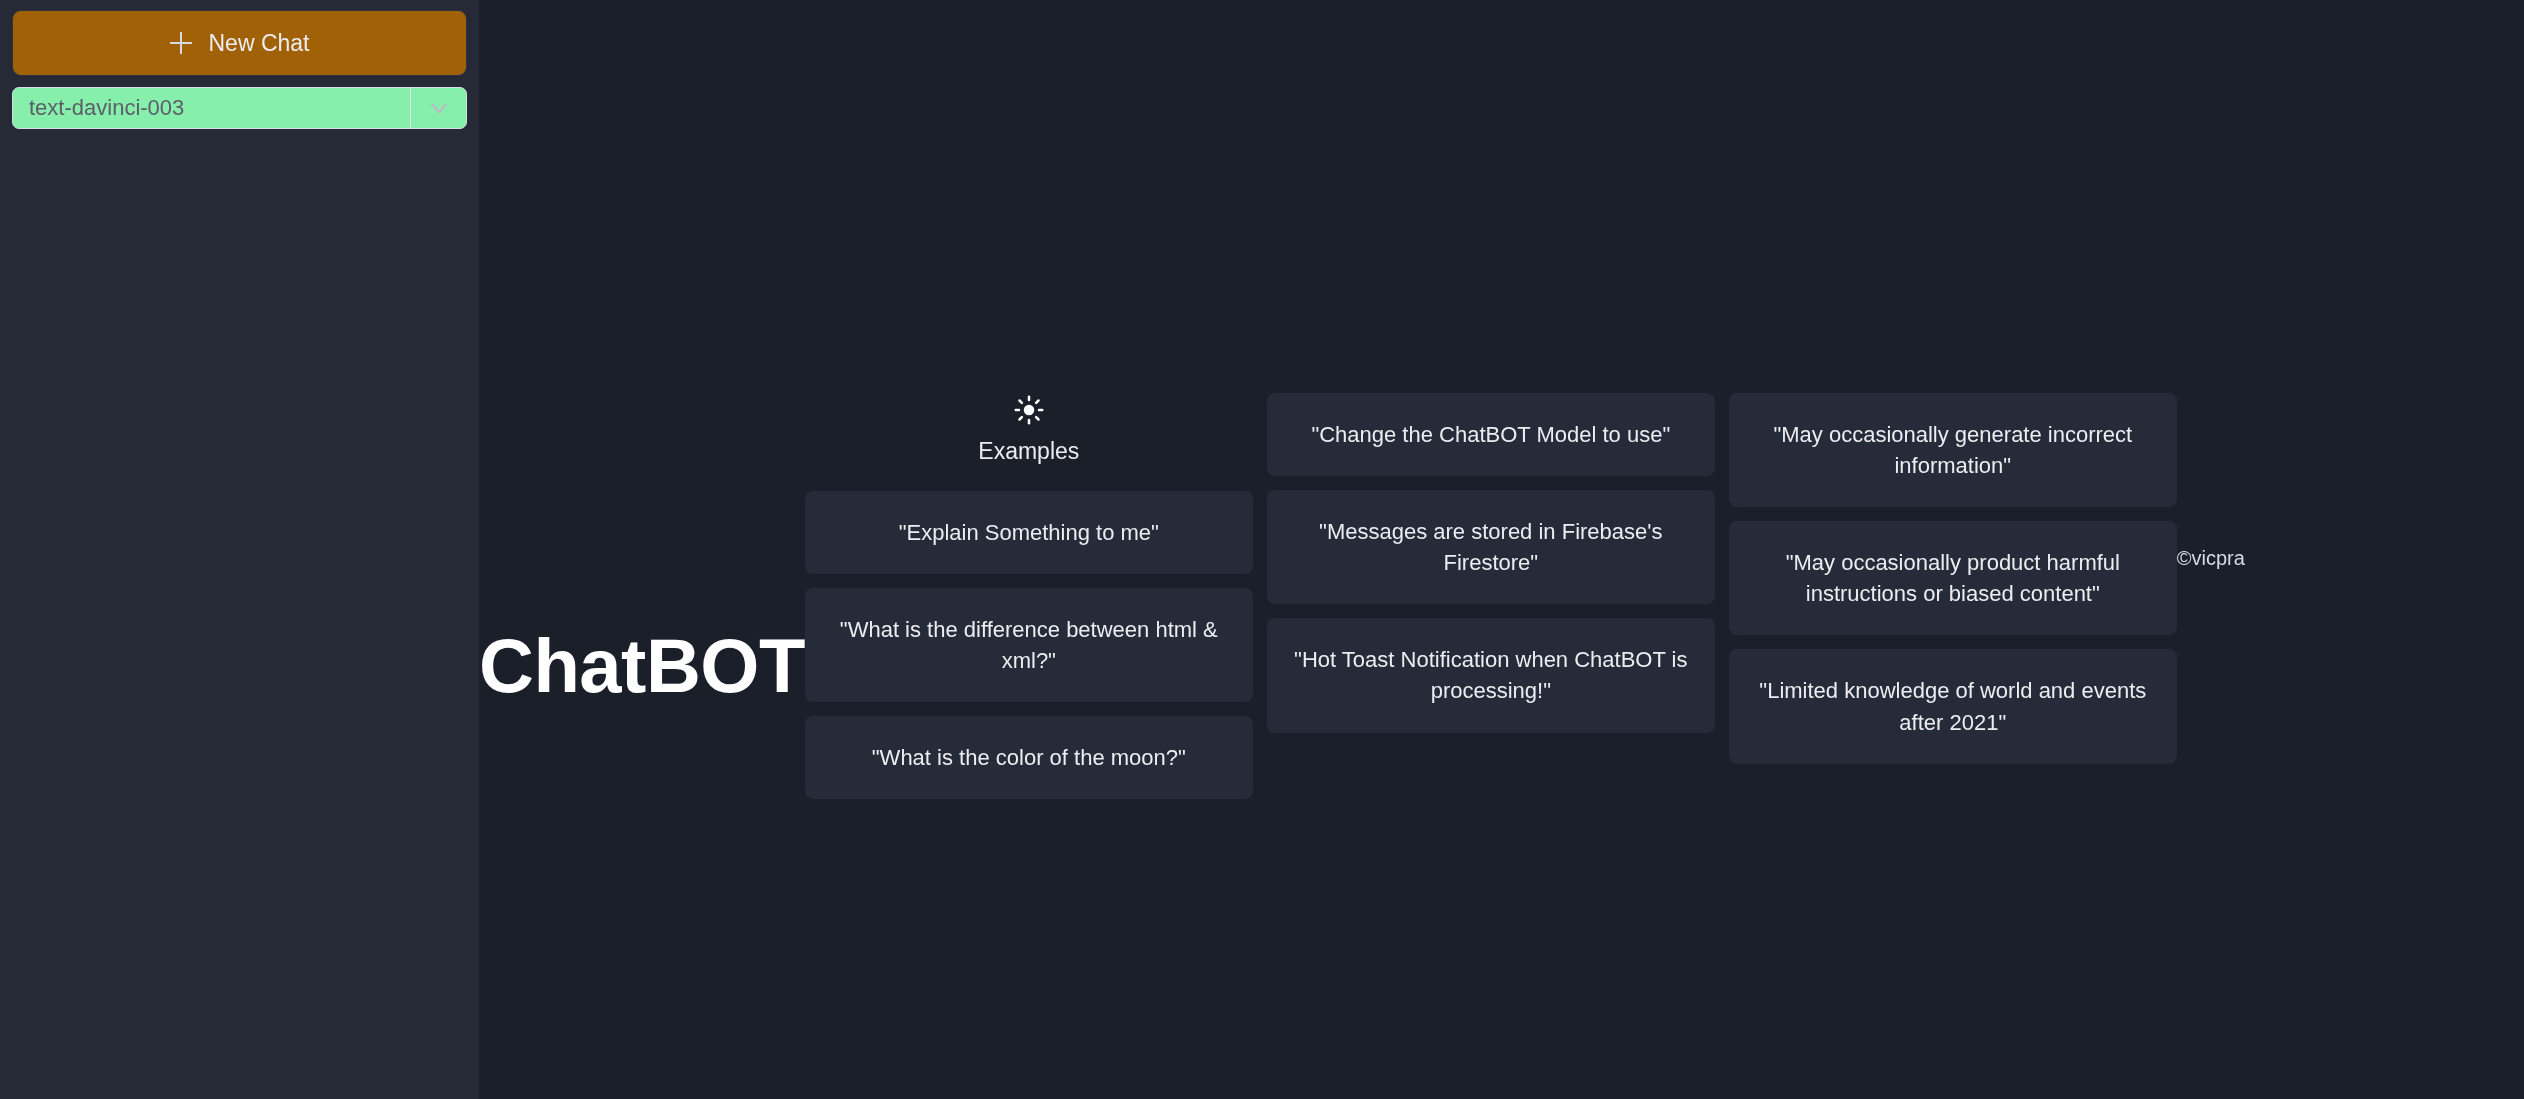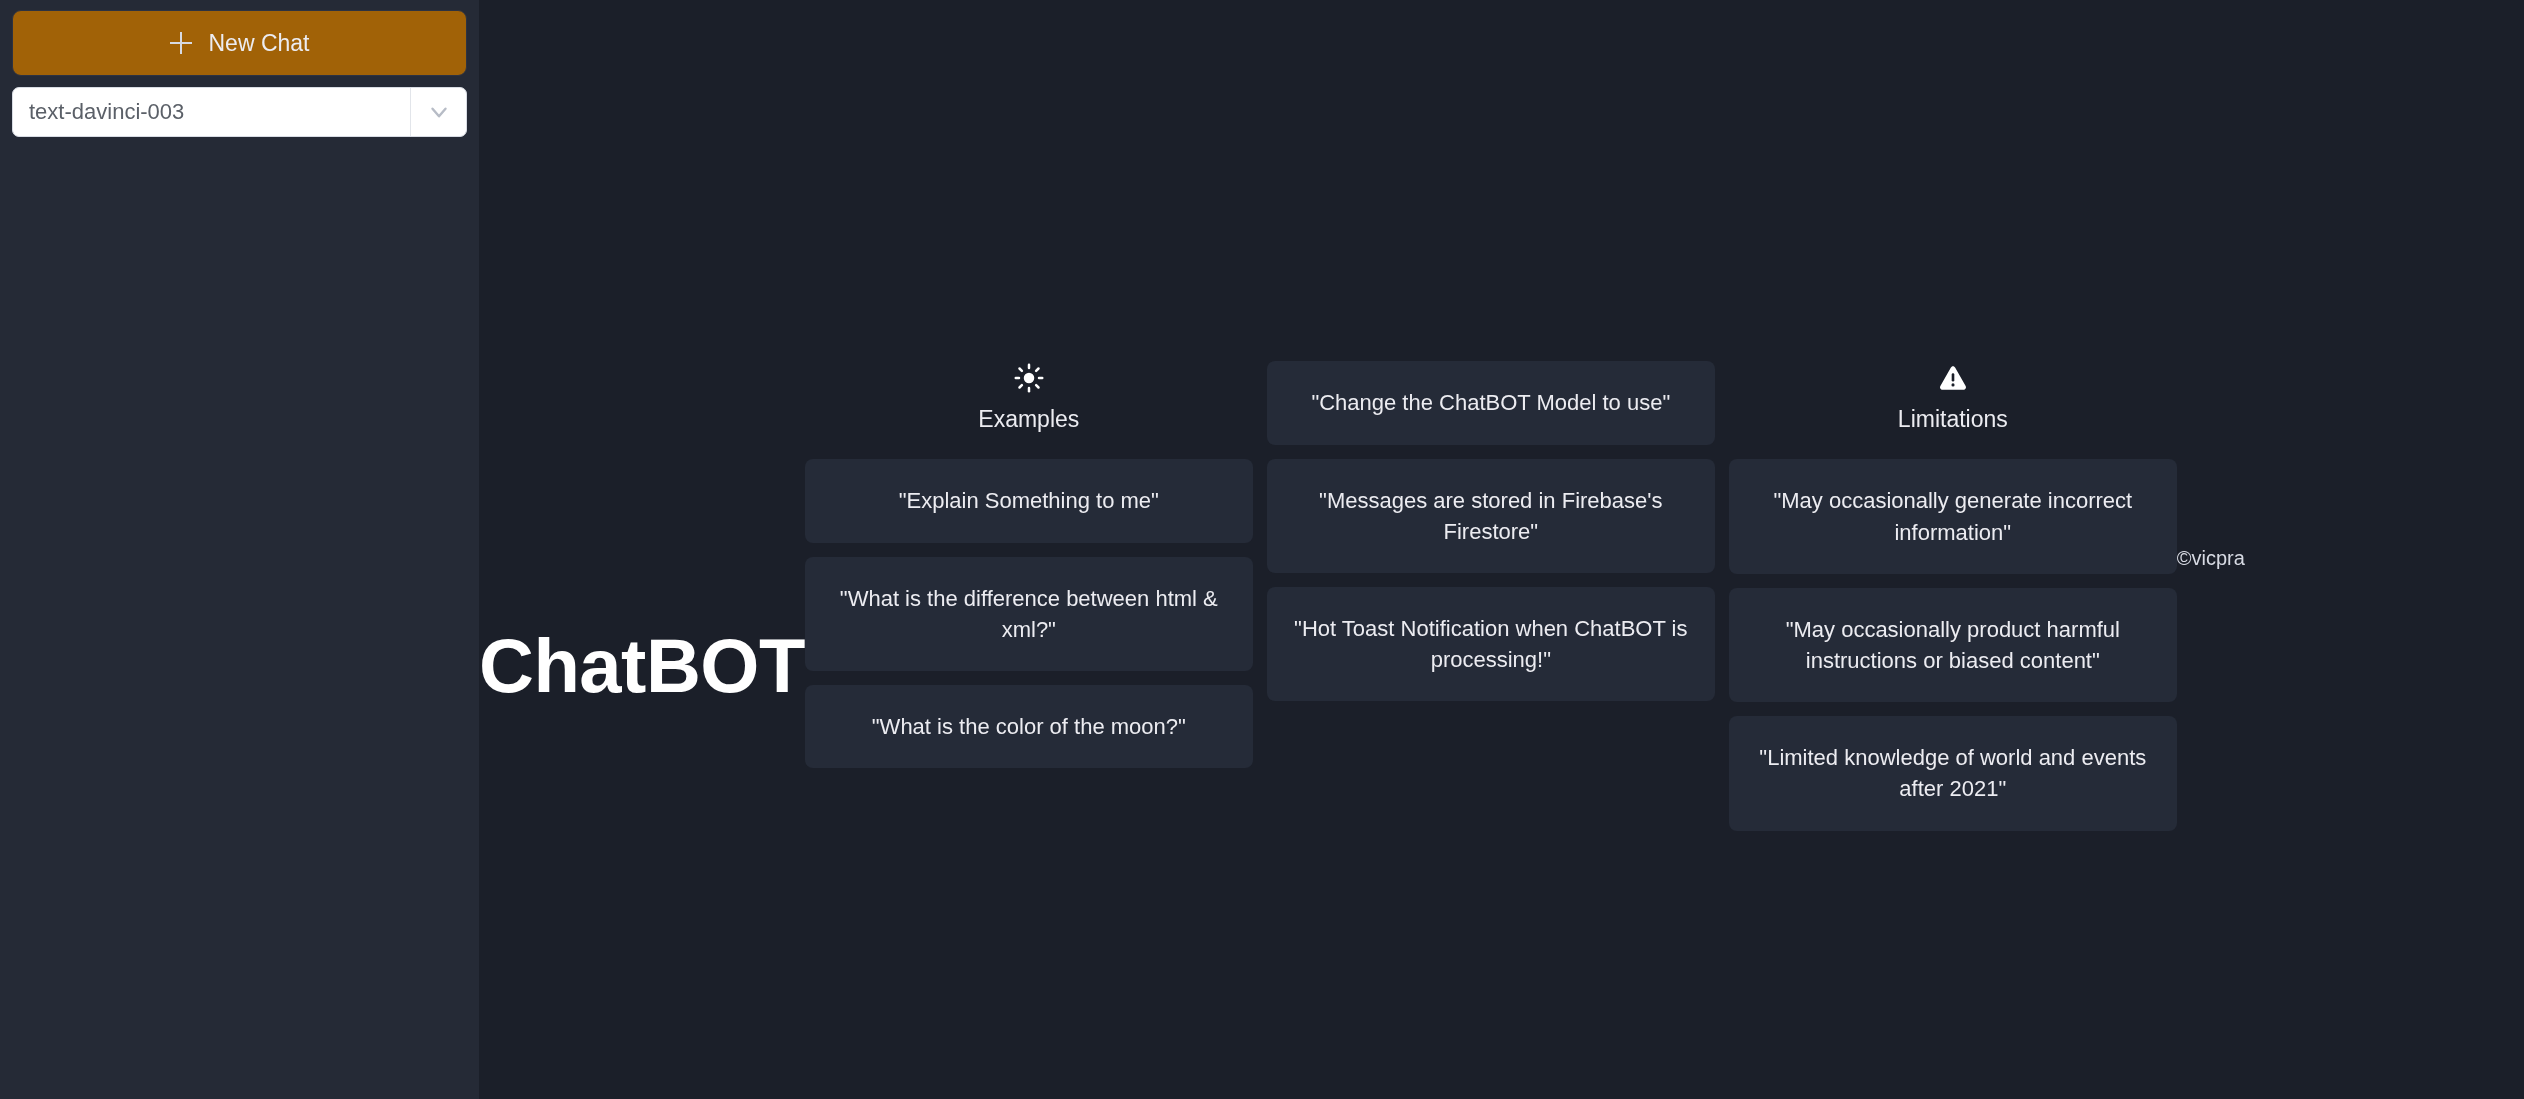--- a/index.html
+++ b/index.html
@@ -63,22 +63,22 @@
     width: 2px; height: 100%;
     transform: translateX(-50%);
   }
   .plus-icon::after {
     top: 50%; left: 0;
     height: 2px; width: 100%;
     transform: translateY(-50%);
   }
 
   #model-select {
-    height: 50px;
-    background: #ffffff;
+    height: 42px;
+    background: #86efac;
     border: 1px solid #d8dce4;
     border-radius: 7px;
     display: flex;
     align-items: stretch;
     cursor: pointer;
     overflow: hidden;
   }
   #model-select-value {
     flex: 1 1 auto;
     display: flex;
@@ -229,30 +229,20 @@
       <div class="card">"What is the color of the moon?"</div>
     </section>
 
     <section class="intro-column">
       <div class="card">"Change the ChatBOT Model to use"</div>
       <div class="card">"Messages are stored in Firebase's Firestore"</div>
       <div class="card">"Hot Toast Notification when ChatBOT is processing!"</div>
     </section>
 
     <section class="intro-column">
-      <div class="column-head">
-        <span class="column-icon">
-          <svg width="30" height="30" viewBox="0 0 24 24">
-            <path d="M12 2.6 C12.8 2.6 13.4 3.1 13.8 3.8 L22.1 18.3 C22.9 19.7 21.9 21.4 20.3 21.4 H3.7 C2.1 21.4 1.1 19.7 1.9 18.3 L10.2 3.8 C10.6 3.1 11.2 2.6 12 2.6 Z" fill="#ffffff"></path>
-            <rect x="10.95" y="8.2" width="2.1" height="6.6" rx="1.05" fill="#1b1f29"></rect>
-            <circle cx="12" cy="17.5" r="1.25" fill="#1b1f29"></circle>
-          </svg>
-        </span>
-        <span class="column-label">Limitations</span>
-      </div>
       <div class="card">"May occasionally generate incorrect information"</div>
       <div class="card">"May occasionally product harmful instructions or biased content"</div>
       <div class="card">"Limited knowledge of world and events after 2021"</div>
     </section>
 
   </div>
 
   <div id="footer-credit">©vicpra</div>
 
 </main>

